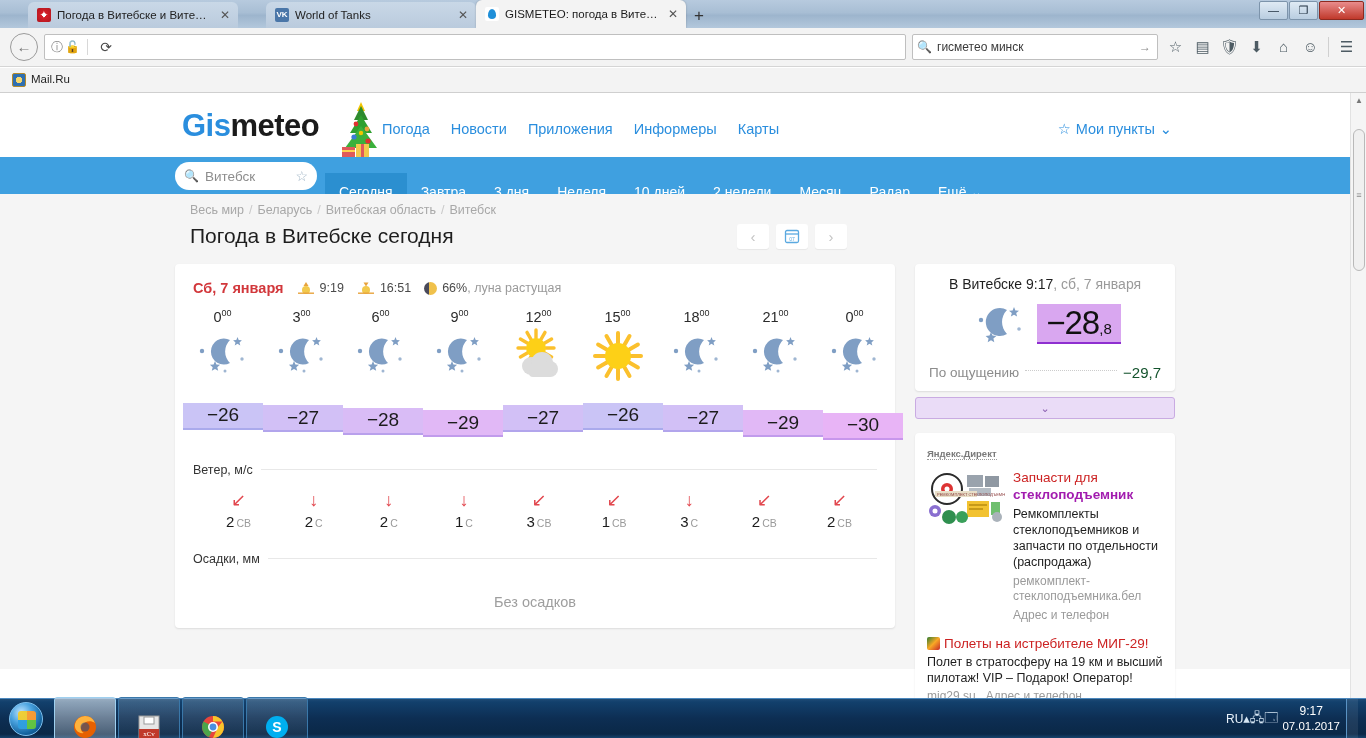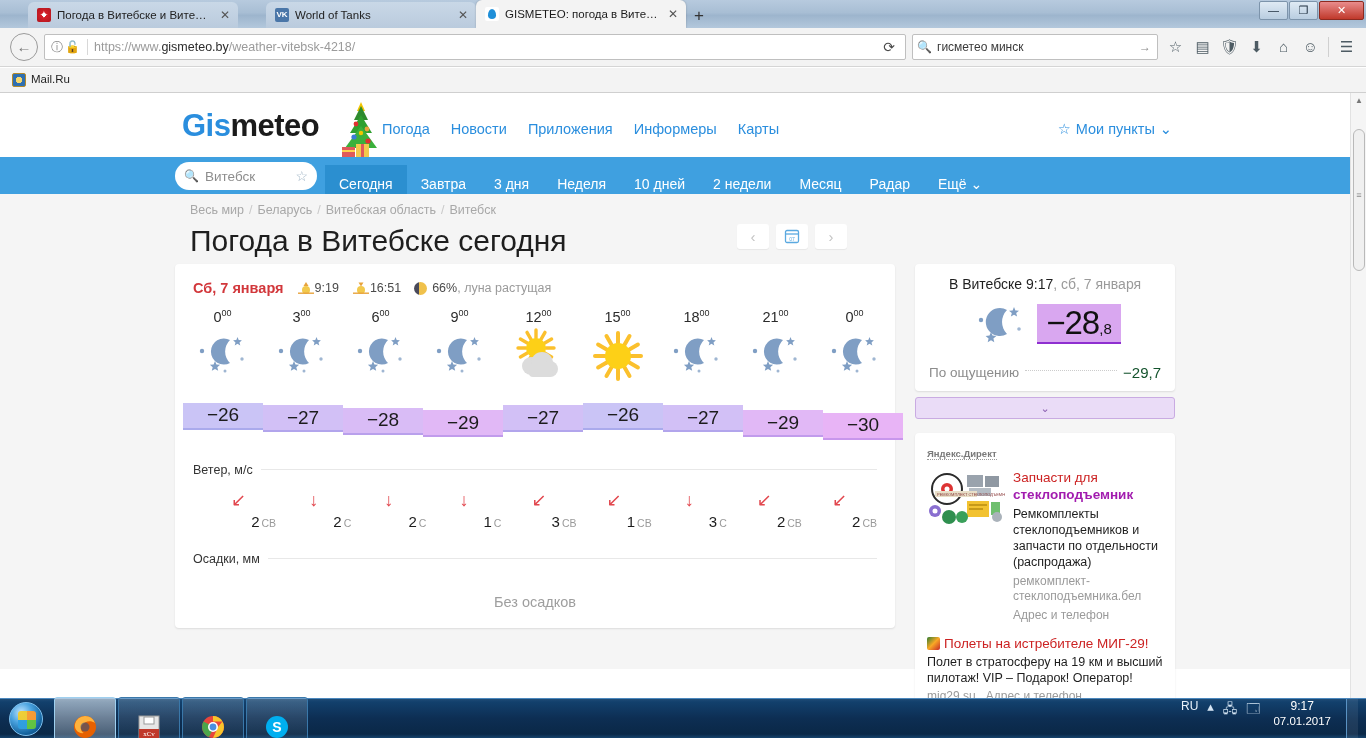--- a/index.html
+++ b/index.html
@@ -80,41 +80,41 @@
   .topnav a { font-size:14.5px; color:#2a8ede; text-decoration:none; cursor:pointer; white-space:nowrap; }
   .mypoints { position:absolute; right:178px; top:28px; font-size:14.5px; color:#2a8ede; display:flex; align-items:center; gap:5px; cursor:pointer; }
 
   
   .bluebar { position:relative; width:1350px; height:37px; background:#3fa0e0; }
   .searchbox { position:absolute; left:175px; top:5px; width:142px; height:28px; background:#fff;
                border-radius:14px; display:flex; align-items:center; padding:0 9px; }
   .searchbox .sico { color:#3fa0e0; font-size:12px; margin-right:6px; }
   .searchbox .sval { flex:1; font-size:13.5px; color:#8d8d8d; }
   .searchbox .star { color:#9fb4c4; font-size:14px; cursor:pointer; }
-  .daytabs { position:absolute; left:325px; top:8px; height:37px; display:flex; }
+  .daytabs { position:absolute; left:325px; top:16px; height:37px; display:flex; }
   .dtab { height:37px; display:flex; align-items:center; padding:0 14px; color:#fff; font-size:14px; cursor:pointer; white-space:nowrap;}
   .dtab.sel { background:#2b8fd0; }
 
   
   .content { position:relative; width:1350px; height:auto; background:#f6f6f6; padding-top:0; }
   .bg-gray { position:absolute; left:0; top:0; width:1350px; height:475px; background:#f5f5f5; }
   .crumbs { position:absolute; left:190px; top:9px; font-size:12.5px; color:#a8a8a8; }
   .crumbs a { color:#a8a8a8; text-decoration:none; cursor:pointer; }
   .crumbs span.sep { color:#c9c9c9; margin:0 5px; }
-  .h1 { position:absolute; left:190px; top:30px; font-size:30px; color:#1e1e1e; font-weight:normal; }
+  .h1 { position:absolute; left:190px; top:30px; font-size:21px; color:#1e1e1e; font-weight:normal; }
   .navarrows { position:absolute; right:503px; top:30px; display:flex; gap:7px; }
   .navarrow { width:32px; height:25px; background:#fff; border-radius:3px; color:#c3c3c3; font-size:15px;
               line-height:25px; text-align:center; cursor:pointer; box-shadow:0 1px 1px rgba(0,0,0,.06); }
   .navarrow.cal { color:#5aa9e0; font-size:14px; position:relative; }
 
   .card { position:absolute; left:175px; top:70px; width:720px; background:#fff;
           border-radius:4px; box-shadow:0 1px 2px rgba(0,0,0,.10); padding-bottom:2px; }
   .cardtop { display:flex; align-items:center; padding:16px 18px 6px 18px; gap:13px; font-size:13px; }
   .daylbl { color:#d2373b; font-size:14.5px; font-weight:bold; }
-  .suni { display:inline-flex; align-items:center; color:#4a4a4a; font-size:12.5px; }
+  .suni { display:inline-flex; align-items:center; gap:5px; color:#4a4a4a; font-size:12.5px; }
   .sunglyph { width:18px; height:15px; position:relative; }
   .moonpill { display:inline-flex; align-items:center; gap:5px; font-size:12.5px; color:#4a4a4a;}
   .moonc { width:13px; height:13px; border-radius:50%; background:linear-gradient(to right,#4a4a5a 0 42%,#f0c14b 42% 100%); }
   .moontxt { color:#9a9a9a; }
   .moontxt b { color:#4a4a4a; font-weight:normal; }
 
   .hours { display:flex; padding:6px 0 0 8px; }
   .hcol { width:79px; text-align:center; }
   .htime { font-size:14.5px; color:#2b2b2b; }
   .htime sup { font-size:9px; vertical-align:super; }
@@ -123,21 +123,21 @@
   .tempbar { position:relative; height:40px; margin:14px 0 0 0; padding-left:0; }
   .tseg { position:absolute; width:80px; height:27px; display:flex; align-items:center; justify-content:center;
           font-size:19px; color:#1c1c1c; }
 
   .sect { margin:22px 18px 0 18px; }
   .sectlbl { font-size:12.5px; color:#333; display:flex; align-items:center; gap:8px; }
   .sectlbl .ln { flex:1; height:1px; background:#e8e8e8; }
   .windrow { display:flex; padding:10px 0 0 8px; }
   .wcol { width:79px; text-align:center; }
   .warr { color:#e2474e; font-size:18px; height:26px; line-height:26px; }
-  .wval { font-size:15px; color:#1c1c1c;text-align:right; }
+  .wval { font-size:15px; color:#1c1c1c; }
   .wval small { font-size:10.5px; color:#9a9a9a; margin-left:2px; }
   .noprecip { text-align:center; color:#9e9e9e; font-size:14.5px; padding:28px 0 16px 0; }
 
   
   .side { position:absolute; left:915px; top:70px; width:260px; }
   .swidget { background:#fff; border-radius:4px; box-shadow:0 1px 2px rgba(0,0,0,.10); padding:12px 14px 10px 14px; }
   .sline1 { text-align:center; font-size:14px; color:#1f1f1f; }
   .sline1 .dim { color:#9a9a9a; }
   .srow { display:flex; align-items:center; justify-content:center; gap:6px; margin-top:6px; }
   .stemp { background:#d9a7f0; padding:0 9px; border-bottom:2px solid #8e2fd0; display:flex; align-items:baseline; }
@@ -171,21 +171,21 @@
   .startbtn { width:52px; height:38px; display:flex; align-items:center; justify-content:center; cursor:pointer; }
   .orb { width:34px; height:34px; border-radius:50%;
          background:radial-gradient(circle at 35% 30%,#bfe4ff 0%,#4aa3e0 35%,#15649f 70%,#0b3c68 100%);
          border:1px solid #7dc0ef; position:relative; }
   .orb:after { content:""; position:absolute; left:8px; top:8px; width:18px; height:18px; border-radius:3px;
      background:conic-gradient(from 0deg,#ff9b2e 0 25%,#63c63c 25% 50%,#2f9ee0 50% 75%,#f2cd2e 75% 100%); opacity:.95;}
   .tbtn { width:62px; height:44px; margin-left:2px; border:1px solid #3a78aa; border-radius:3px;
           background:linear-gradient(to bottom,rgba(255,255,255,.18),rgba(255,255,255,.04));
           display:flex; align-items:flex-end; justify-content:center; cursor:pointer; }
   .tbtn.lit { background:linear-gradient(to bottom,rgba(255,255,255,.55),rgba(255,255,255,.22)); border-color:#9fd0ef; }
-  .tray { margin-left:auto; display:flex; padding-right:8px; gap:9px; }
+  .tray { margin-left:auto; display:flex; align-items:center; padding-right:8px; }
   .tray .ru { color:#e8f2fb; font-size:12px; }
   .tray .ti { color:#d6e6f4; font-size:13px; cursor:pointer; }
   .clock { color:#fff; font-size:12px; text-align:center; line-height:15px; padding-left:4px; }
   .clock .d { font-size:11.5px; }
   .showdesk { width:12px; height:40px; margin-left:6px; border-left:1px solid #5a93c4; background:rgba(255,255,255,.08); }
 </style>
 </head>
 <body>
 
 <div class="win">
@@ -213,21 +213,20 @@
     <div class="wbtn close">✕</div>
   </div>
 </div>
 
 <div class="navbar">
   <div class="navback">←</div>
   <div class="urlbar">
     <span class="ico-i">ⓘ</span>
     <span class="ico-lock">🔓</span>
     <span class="urlsep"></span>
-    <span class="urltxt"><span>https://www.</span><b>gismeteo.by</b><span>/weather-vitebsk-4218/</span></span>
     <span class="reload">⟳</span>
   </div>
   <div class="srchbar">
     <span class="ico-i">🔍</span>
     <span class="srchtxt">гисметео минск</span>
     <span class="ico-i">→</span>
   </div>
   <div class="tbicons">
     <div class="tbi">☆</div>
     <div class="tbi">▤</div>

